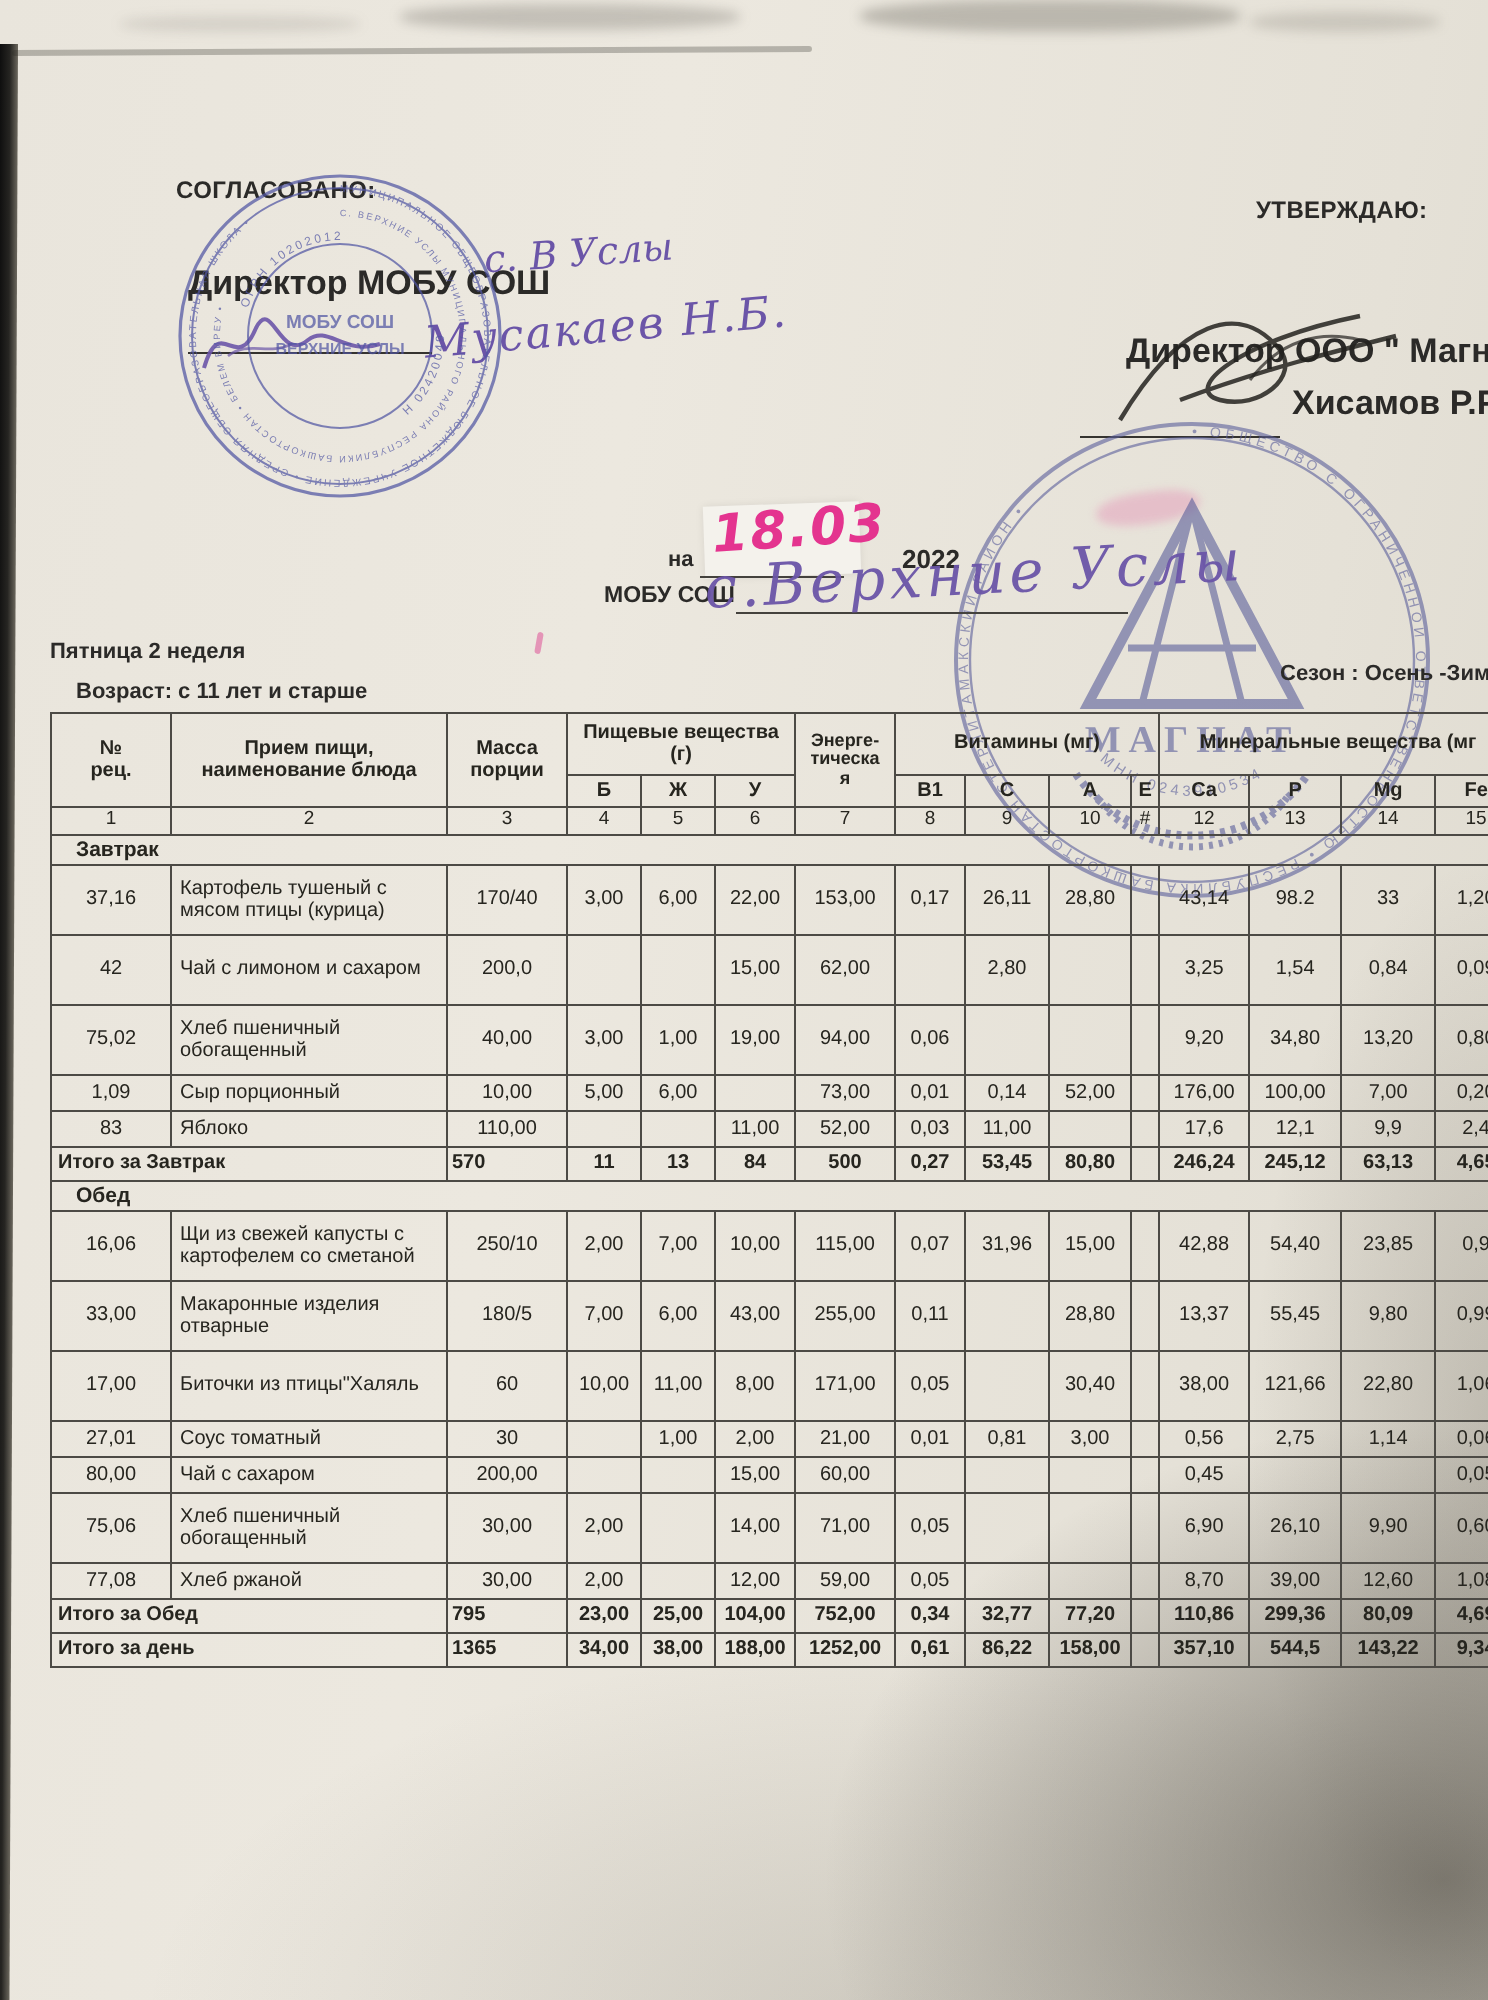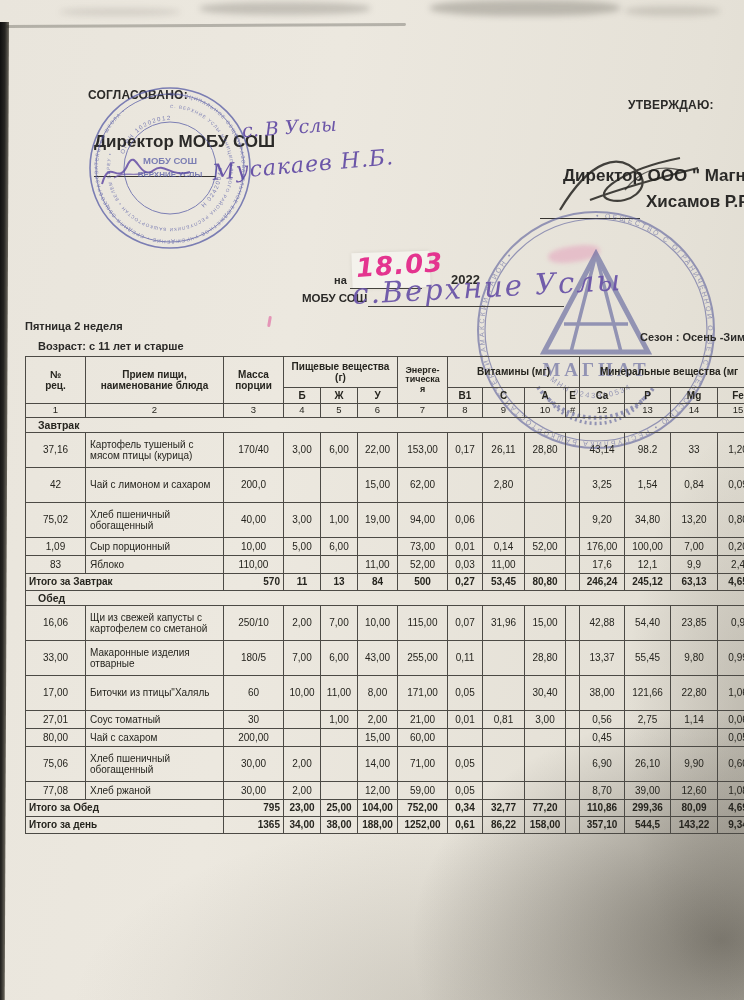--- a/index.html
+++ b/index.html
@@ -49,21 +49,21 @@
   th.energy{font-size:9px;line-height:1.02;padding:0;}
   tr.group-row th{height:30px;}
   tr.sub-row td{height:15px;font-weight:bold;}
   tr.num-row td{height:13px;font-size:9.5px;}
   .r-section td{height:14px;text-align:left;font-weight:bold;padding-left:12px;font-size:10.5px;}
   .r-dish td{height:17px;}
   .r-dish.tall td{height:34px;}
   .r-total td{height:16px;font-weight:bold;}
   td.dish{text-align:left;padding-left:4px;white-space:normal;}
   td.lbl{text-align:left;padding-left:3px;white-space:nowrap;}
-  .r-total td.mass{text-align:right;padding-right:3px;}
+  .r-total td.mass{text-align:left;padding-right:3px;}
   .stamp{position:absolute;}
 </style>
 </head>
 <body>
 
 <div class="page">
 
   <div class="edge-left"></div>
   <div class="edge-top"></div>
   <div class="smudge s1"></div>

